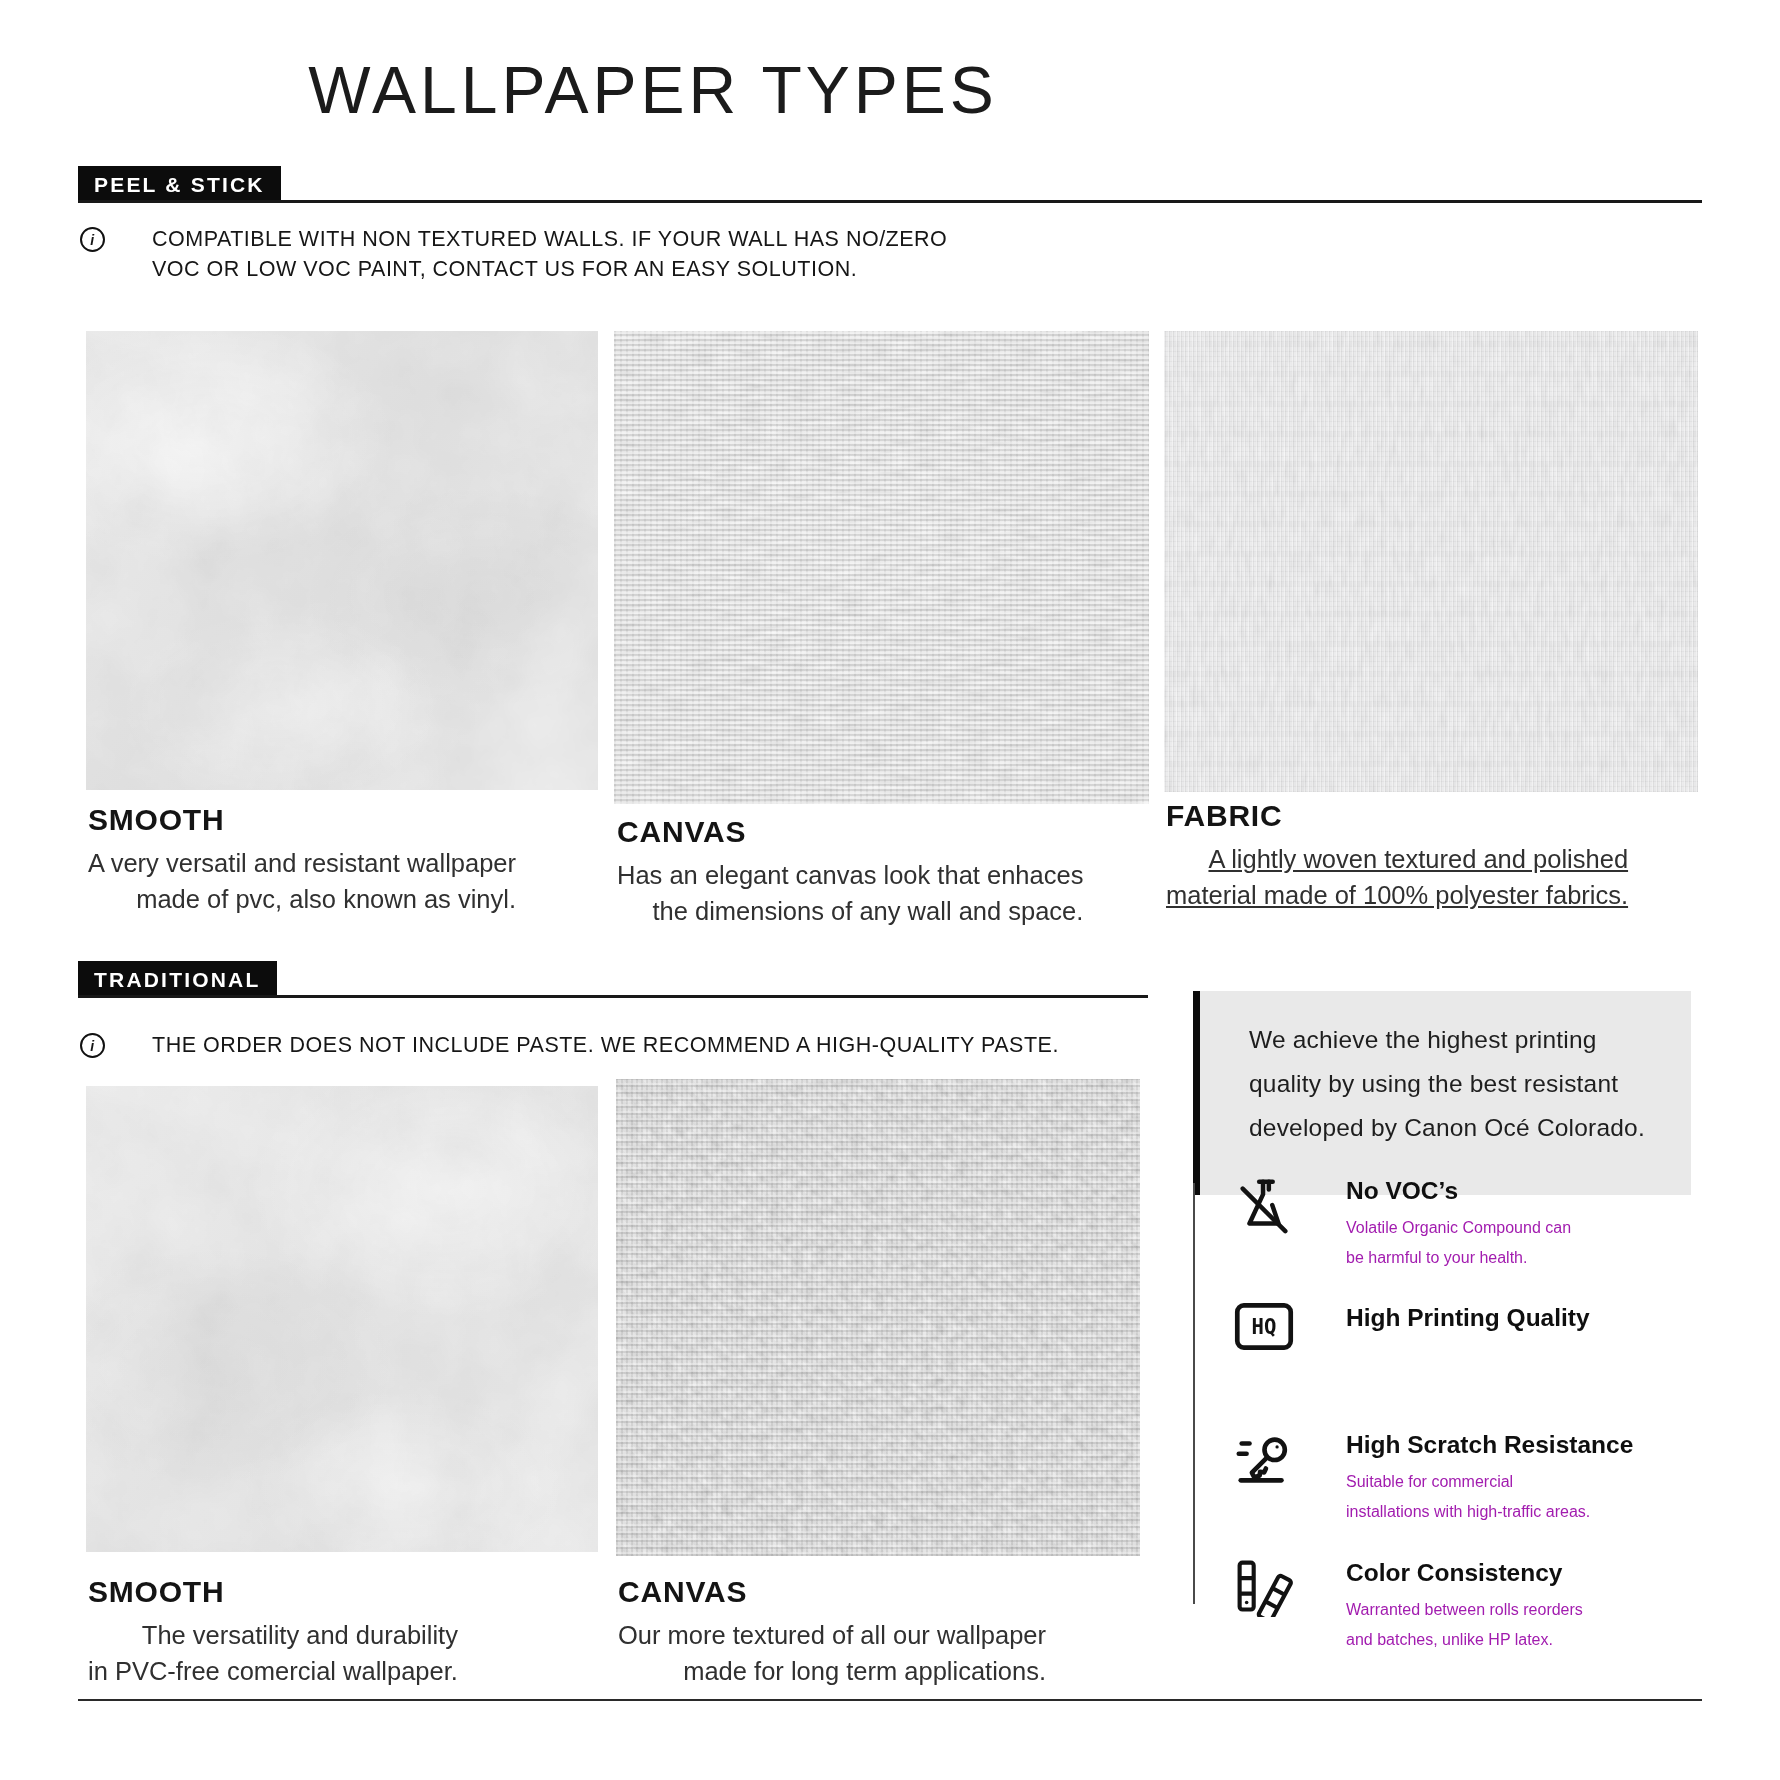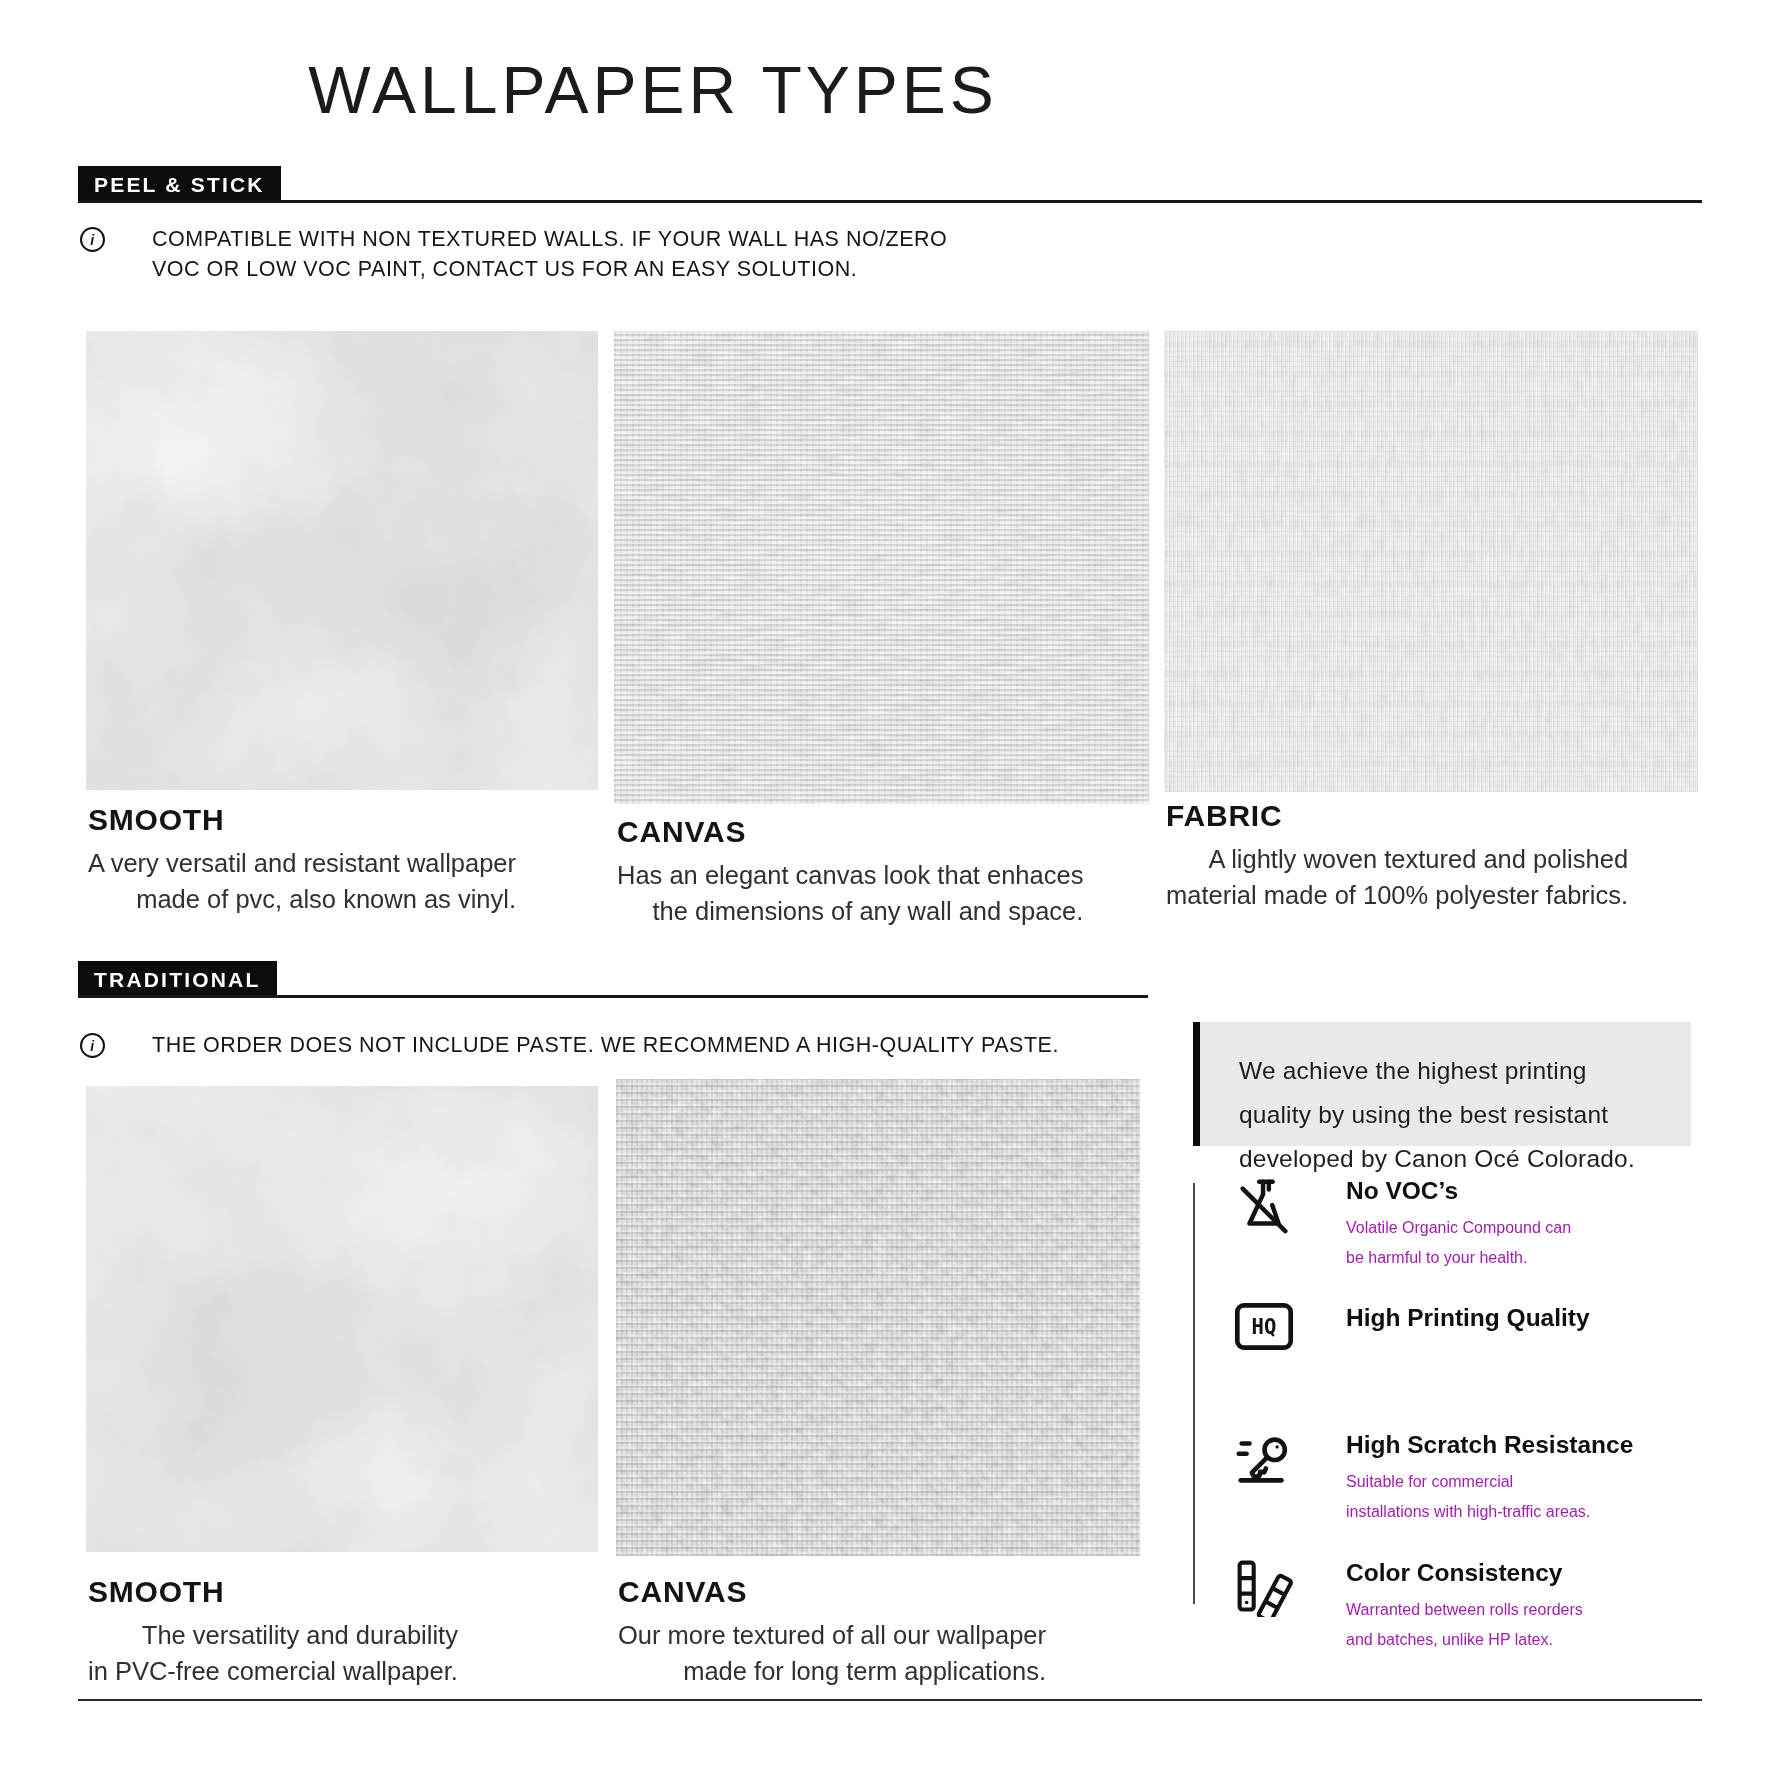--- a/index.html
+++ b/index.html
@@ -71,27 +71,27 @@
   #sw3{left:1164px;top:331px;width:534px;height:461px;}
   #sw4{left:86px;top:1086px;width:512px;height:466px;}
   #sw5{left:616px;top:1079px;width:524px;height:477px;}
 
   
   .swatch-label{position:absolute;font-size:30px;font-weight:600;letter-spacing:.8px;color:#141414;white-space:nowrap;}
   .swatch-desc{position:absolute;font-size:25.5px;color:#303030;line-height:36px;text-align:right;}
   .swatch-desc div{white-space:nowrap;}
   #card1-label{left:88px;top:803px;}  #card1-desc{left:88px;top:845px;}
   #card2-label{left:617px;top:815px;} #card2-desc{left:617px;top:857px;}
-  #card3-label{left:1166px;top:799px;}#card3-desc{left:1166px;top:841px;}
+  #card3-label{left:1166px;top:799px;}#card3-desc{left:1166px;top:841px;text-decoration:underline;}
   #card4-label{left:88px;top:1575px;} #card4-desc{left:88px;top:1617px;}
   #card5-label{left:618px;top:1575px;}#card5-desc{left:618px;top:1617px;}
 
   
-  #quote{position:absolute;left:1193px;top:1022px;width:498px;height:124px;box-sizing:border-box;
-         background:#e9e9e9;border-left:7px solid #0b0b0b;padding:27px 0 0 39px;
+  #quote{position:absolute;left:1193px;top:991px;width:498px;height:204px;box-sizing:border-box;
+         background:#e9e9e9;border-left:7px solid #0b0b0b;padding:27px 0 0 49px;
          font-size:24.5px;line-height:44px;color:#1e1e1e;letter-spacing:.2px;}
   #quote div{white-space:nowrap;}
   #side-divider{position:absolute;left:1193px;top:1183px;width:2px;height:421px;background:#4a4a4a;}
 
   .feature{position:absolute;left:1233px;width:480px;display:flex;gap:51px;}
   .feature .fi{flex:none;width:62px;display:flex;justify-content:center;align-items:flex-start;}
   #feature1{top:1175px;} #feature2{top:1302px;} #feature3{top:1429px;} #feature4{top:1557px;}
   .feature-title{font-size:24.5px;font-weight:700;color:#0f0f0f;margin:2px 0 8px;white-space:nowrap;}
   .feature-desc{font-size:16px;color:#a21caf;line-height:30px;}
   .feature-desc div{white-space:nowrap;}

